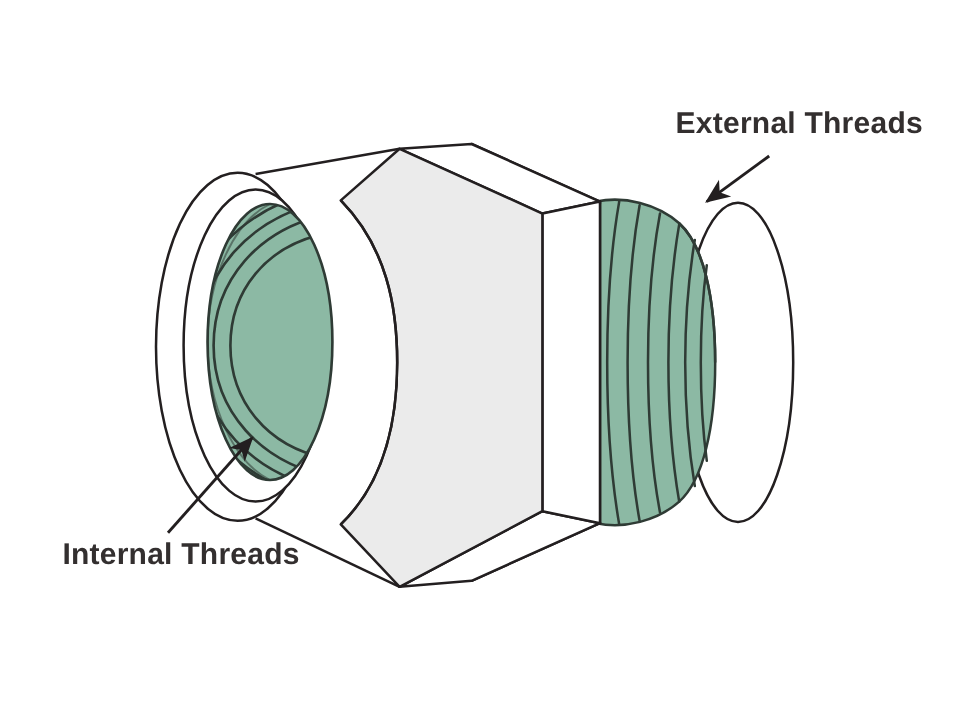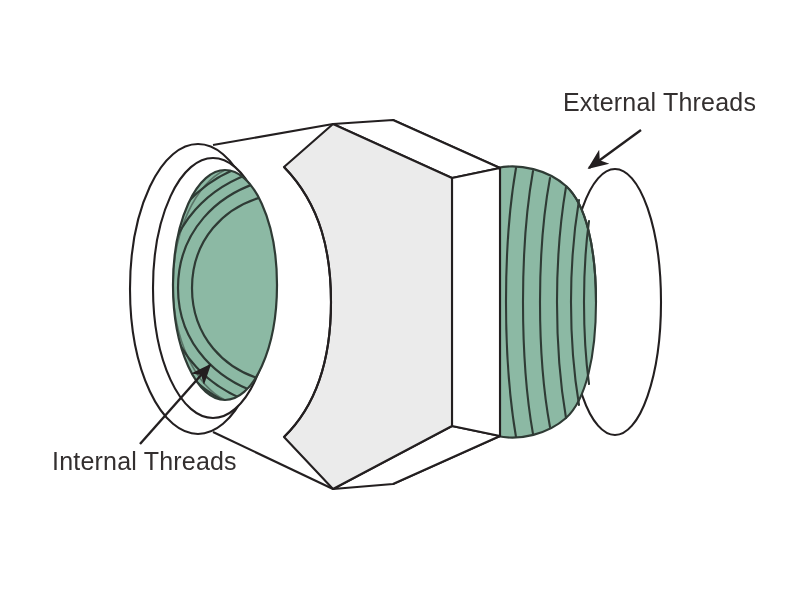--- a/index.html
+++ b/index.html
@@ -11,20 +11,21 @@
     width: 801px;
     height: 601px;
     overflow: hidden;
     font-family: "Liberation Sans", sans-serif;
   }
   #diagram-root {
     position: relative;
     width: 801px;
     height: 601px;
     background: #ffffff;
+    font-weight: bold;
   }
   #diagram-svg {
     display: block;
     width: 801px;
     height: 601px;
   }
   .label-text {
     font-family: "Liberation Sans", sans-serif;
     font-size: 25px;
     fill: #332f2f;

